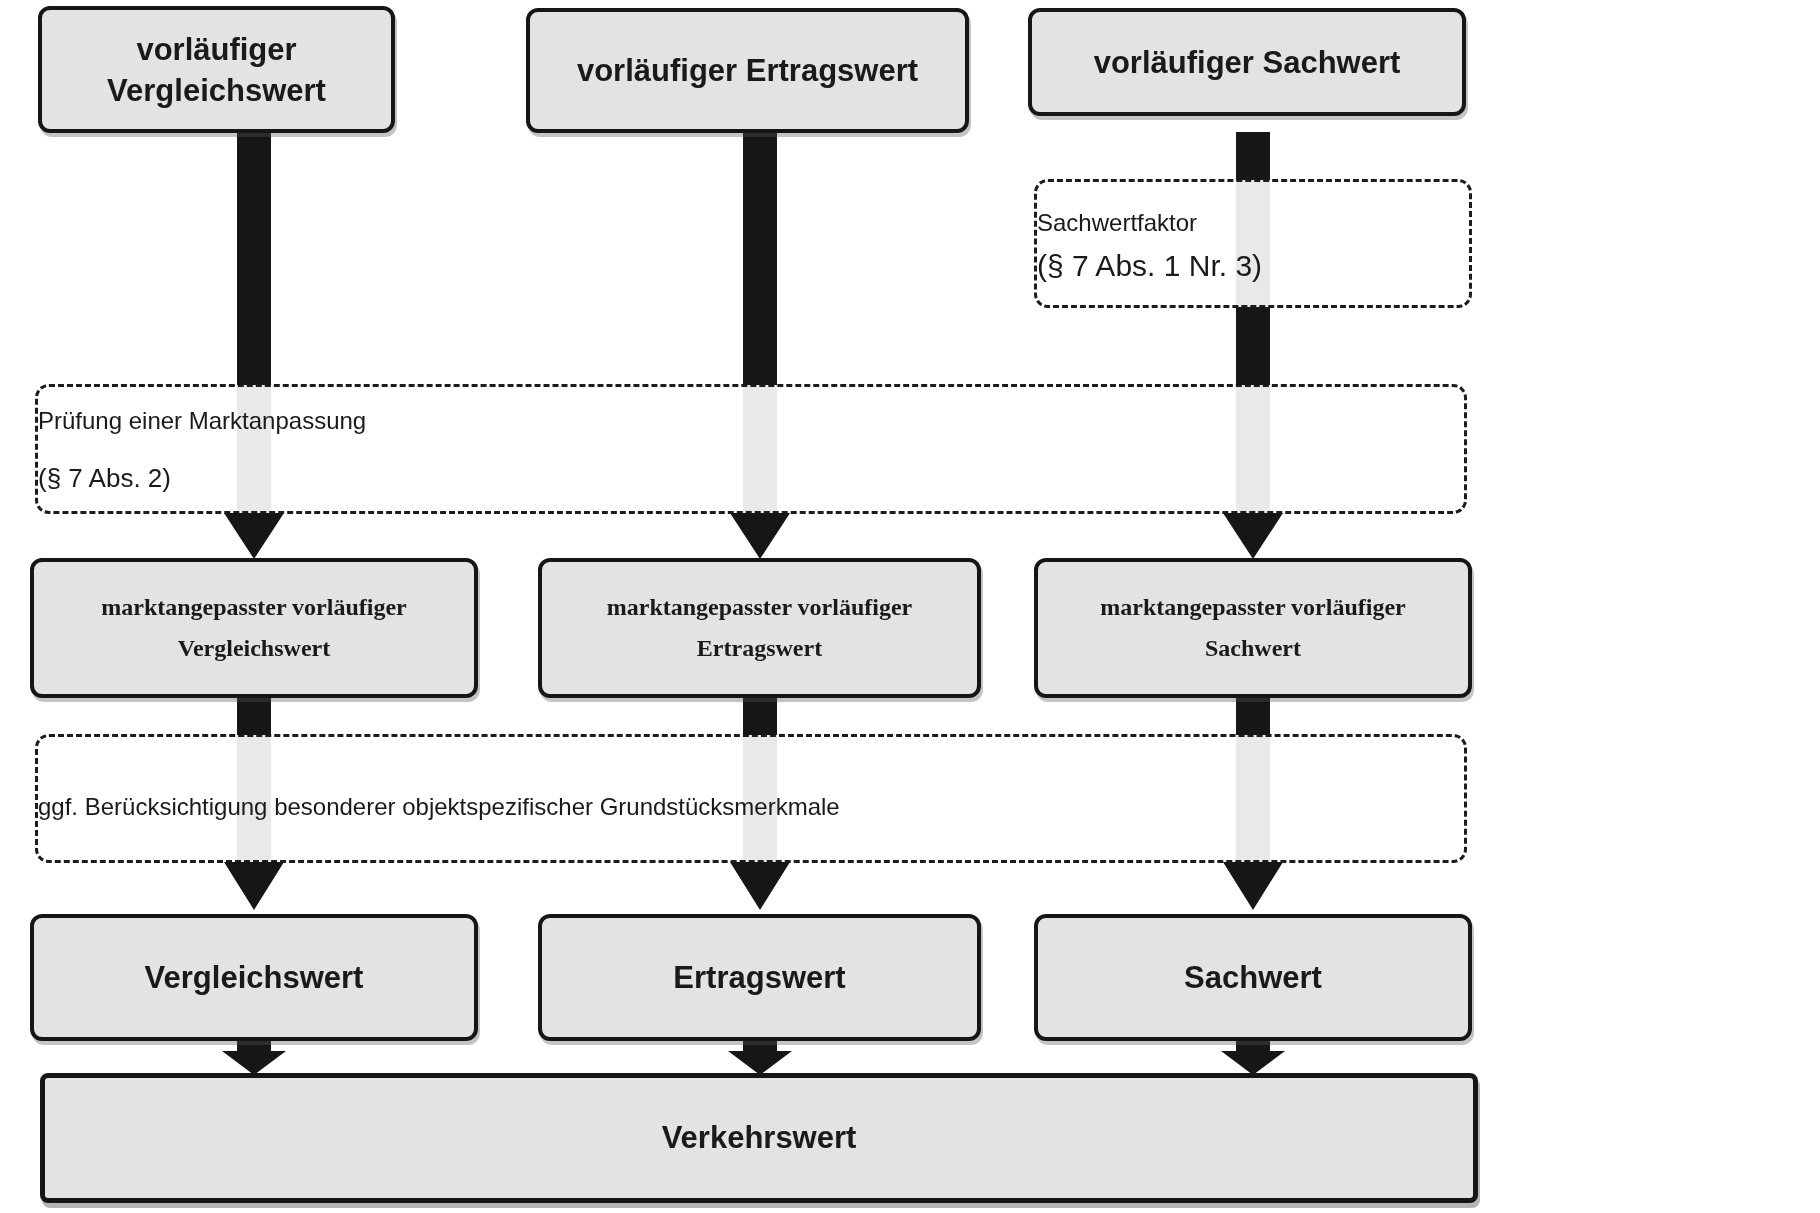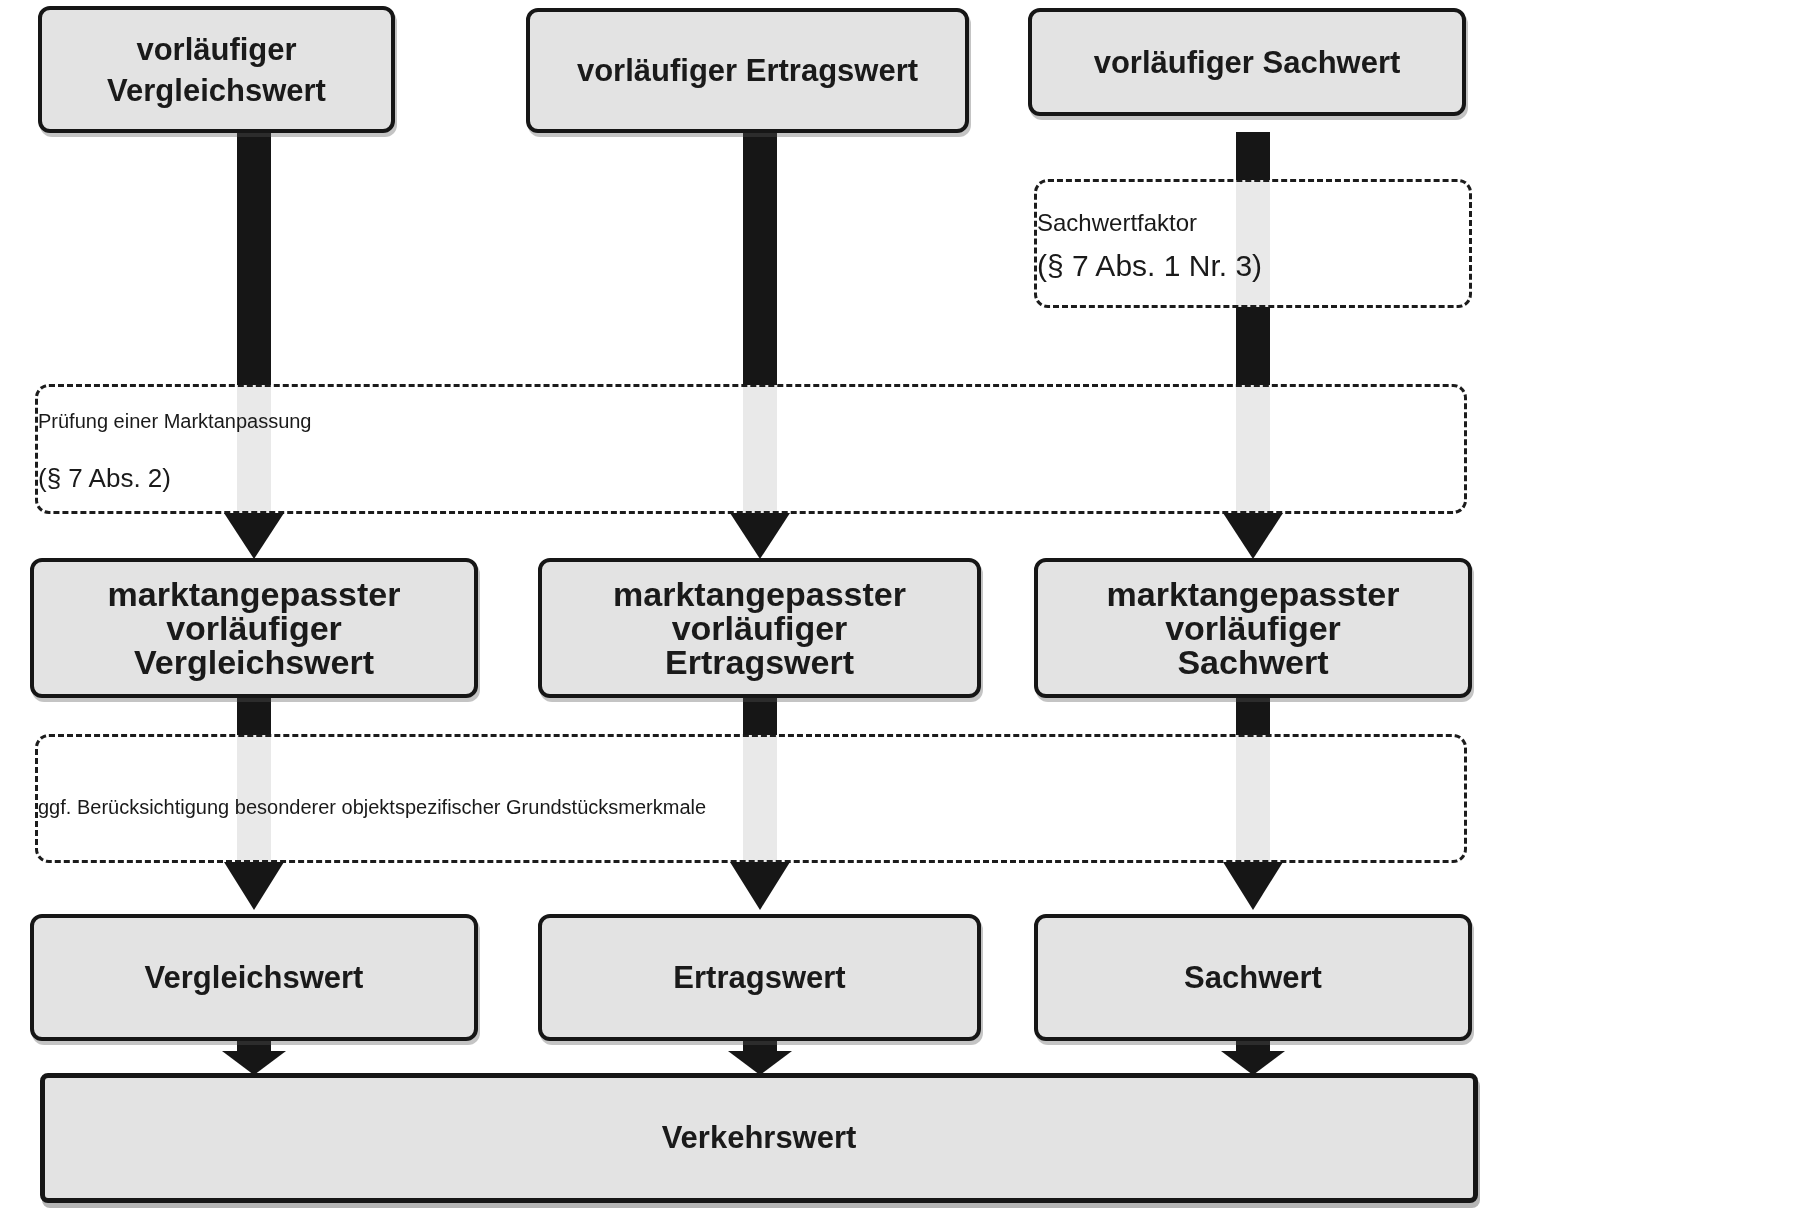--- a/index.html
+++ b/index.html
@@ -17,32 +17,32 @@
     border:4px solid var(--line,#161616);
     border-radius:12px;
     display:flex;align-items:center;justify-content:center;
     text-align:center;font-weight:bold;
     white-space:pre-line;
     box-shadow:2px 4px 0 rgba(85,85,85,0.35);
     z-index:4;
   }
   .sbox.final{border-width:5px;border-radius:8px;box-shadow:2px 5px 0 rgba(70,70,70,0.4);}
   .fs-top{font-size:31px;line-height:41px;}
-  .fs-mid{font-size:34px;line-height:34px;}
+  .fs-mid{font-size:24px;line-height:41px;font-family:Liberation Serif, serif;}
   .fs-res{font-size:31px;line-height:38px;}
   .dbox{
     position:absolute;box-sizing:border-box;
     background:transparent;
     border:3px dashed var(--dash,#1c1c1c);
     border-radius:14px;
     display:flex;flex-direction:column;align-items:flex-start;justify-content:center;
     text-align:center;font-weight:normal;
     z-index:2;
   }
-  .dbox .t1{font-size:20px;line-height:34px;}
+  .dbox .t1{font-size:24px;line-height:34px;}
   .dbox .t2{font-size:26px;line-height:32px;margin-top:24px;}
   .dbox.sm .t1{font-size:24px;line-height:30px;}
   .dbox.sm .t2{font-size:30px;line-height:28px;margin-top:14px;}
   .dbox.single{font-size:28px;}
   .dbox.single .t1{padding-right:140px;margin-top:16px;}
   .shaft{position:absolute;width:34px;z-index:3;}
   .shaft.ink{background:var(--line,#161616);}
   .shaft.ghost{background:var(--ghost,#e9e9e9);z-index:1;}
   .ahead{
     position:absolute;width:0;height:0;z-index:3;

